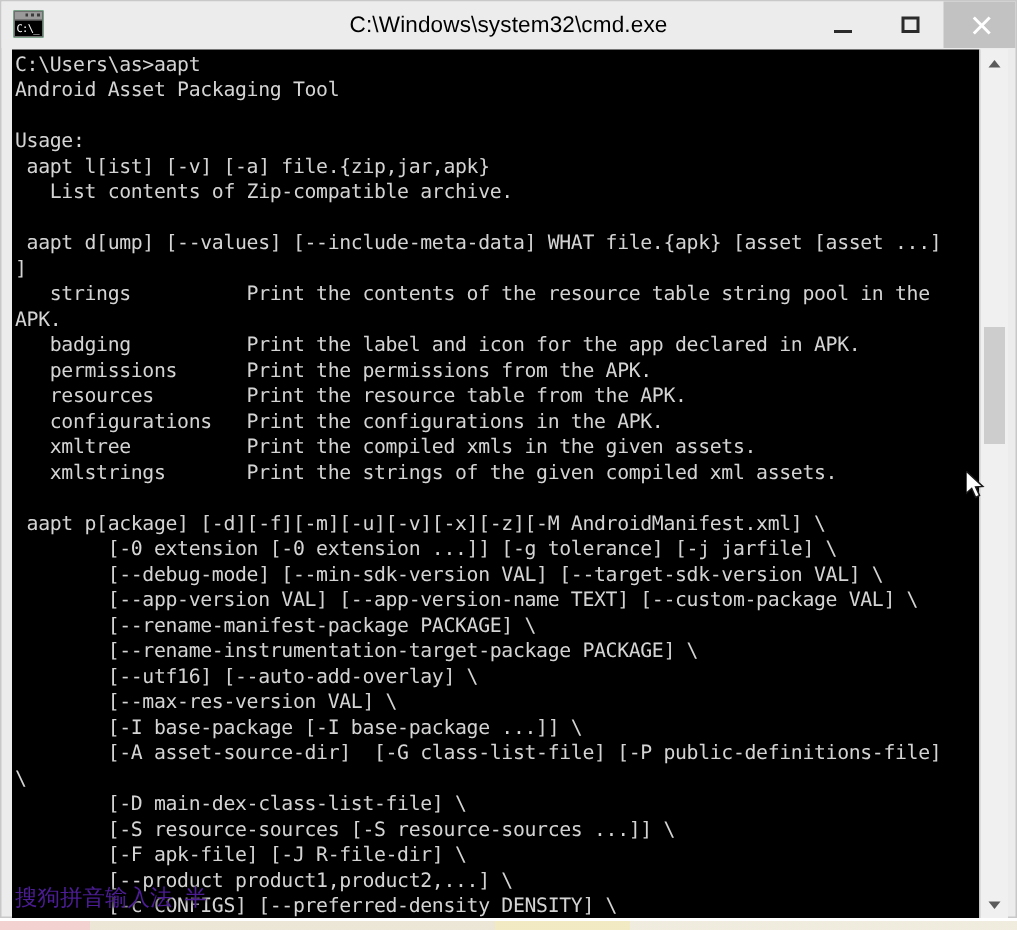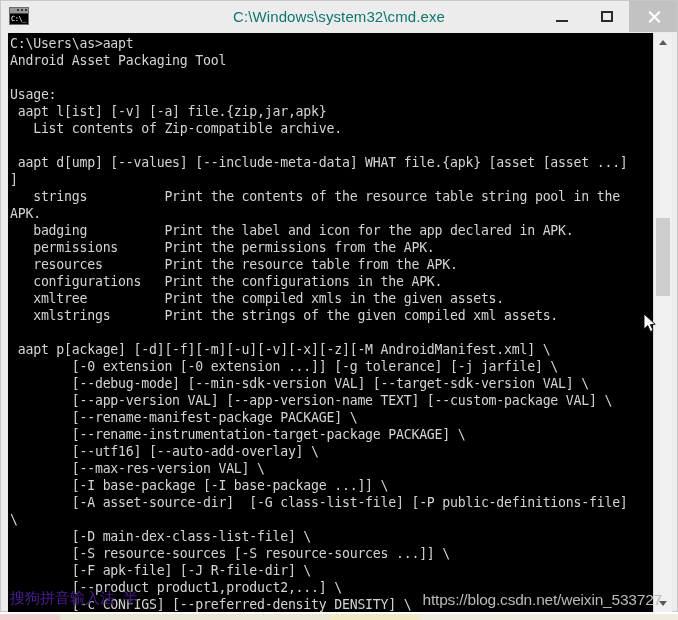--- a/index.html
+++ b/index.html
@@ -91,21 +91,21 @@
     font-family: "DejaVu Sans Mono", monospace;
     font-size: 7px;
     line-height: 11px;
     padding-left: 1px;
     letter-spacing: -0.5px;
   }
   #title-text {
     width: 100%;
     text-align: center;
     font-size: 15px;
-    color: #0f766e;
+    color: #000000;
     font-family: "Liberation Sans", sans-serif;
     letter-spacing: 0.1px;
     user-select: none;
   }
   .caption-buttons {
     position: absolute;
     right: 0;
     top: 0;
     display: flex;
     height: 31px;
@@ -368,19 +368,18 @@
 
       <svg id="mouse-cursor" viewBox="0 0 14 20" xmlns="http://www.w3.org/2000/svg">
         <polygon points="0,0 0,15 3.8,11.6 6.4,17.6 9,16.3 6.4,10.6 11.2,10.3" fill="#ffffff" stroke="#1a1a1a" stroke-width="1"></polygon>
       </svg>
 
       <div id="ime-overlay">
         <span>搜狗拼音输入法</span>
         <span class="ime-mode">半</span>
       </div>
 
-      <div id="watermark">https://blog.csdn.net/weixin_533727</div>
 
     </div>
   </div>
 
   <div class="desktop-strip"></div>
 </div>
 
 </body></html>

